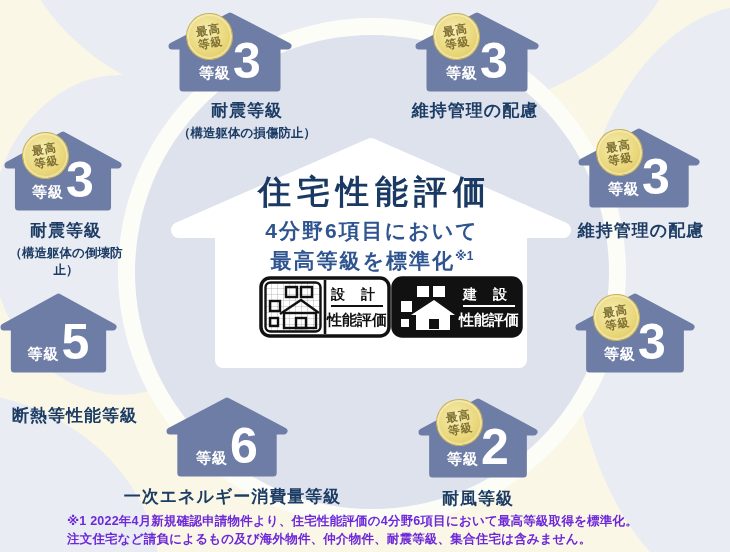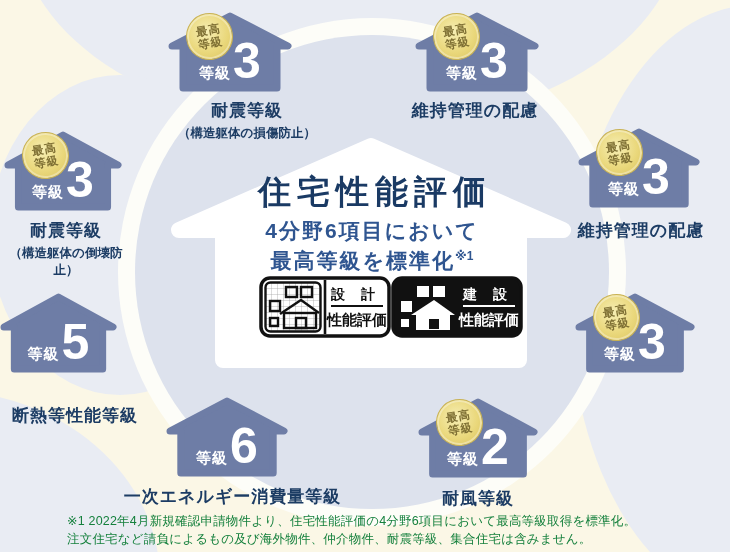--- a/index.html
+++ b/index.html
@@ -58,21 +58,21 @@
   .center-subtitle{
     position:absolute;left:191px;top:216px;width:362px;text-align:center;
     font-size:21px;font-weight:bold;color:#2f5590;line-height:1.42;letter-spacing:2px;
   }
   .center-subtitle sup{font-size:12px;letter-spacing:0;}
   .marks{position:absolute;left:221px;top:276px;width:302px;display:flex;justify-content:flex-end;gap:0;}
   .mark{width:132px;height:62px;}
 
   .footnote{
     position:absolute;left:67px;top:513px;width:640px;
-    font-size:12.5px;font-weight:400;color:#15803d;line-height:1.42;letter-spacing:0.2px;
+    font-size:12.5px;font-weight:700;color:#6d28d9;line-height:1.42;letter-spacing:0.2px;
   }
 </style>
 </head>
 <body>
 
 <div class="stage">
 
   <svg class="bg" viewBox="0 0 730 552" aria-hidden="true">
     <g>
       <ellipse cx="350" cy="-70" rx="330" ry="200" fill="#e9ecf3"></ellipse>

